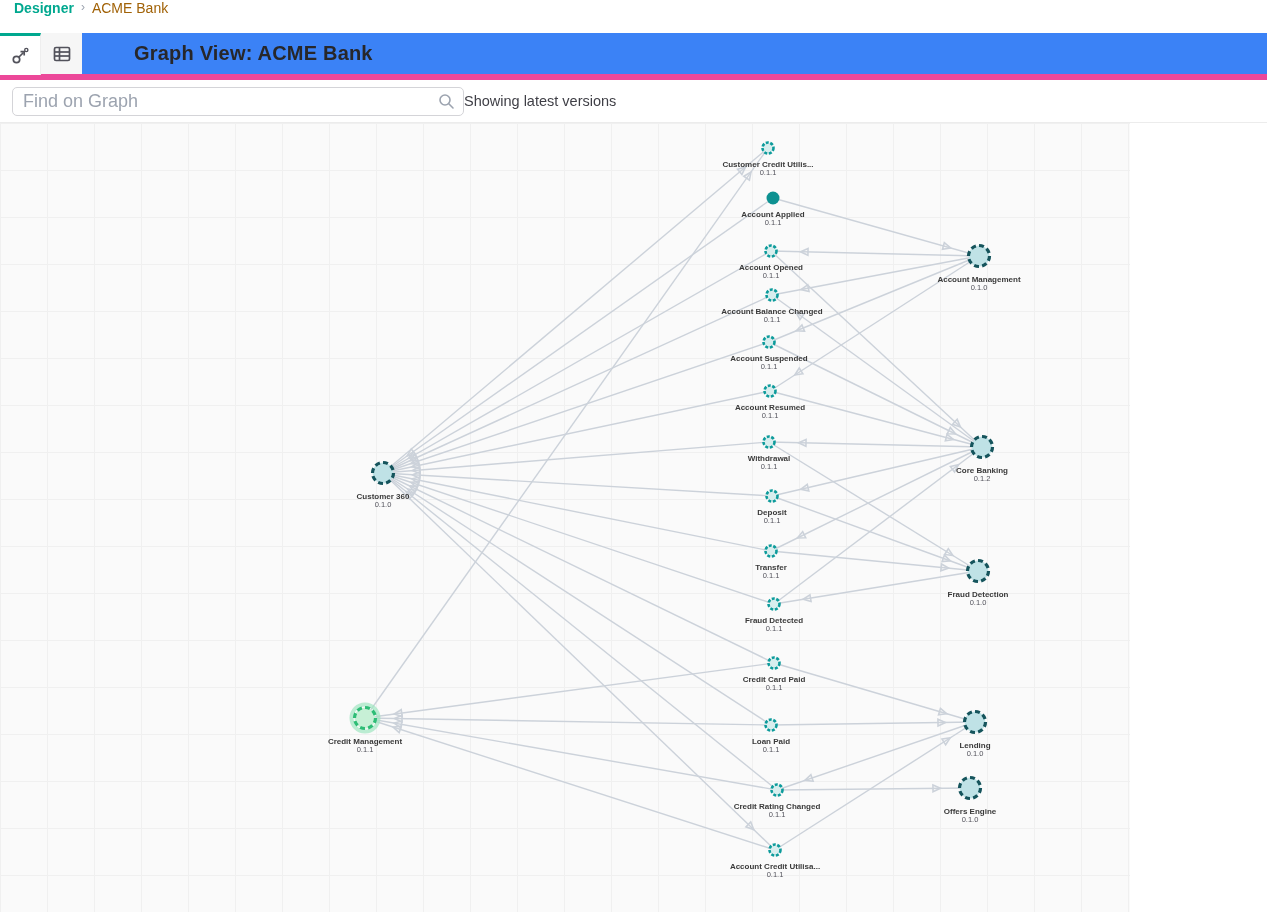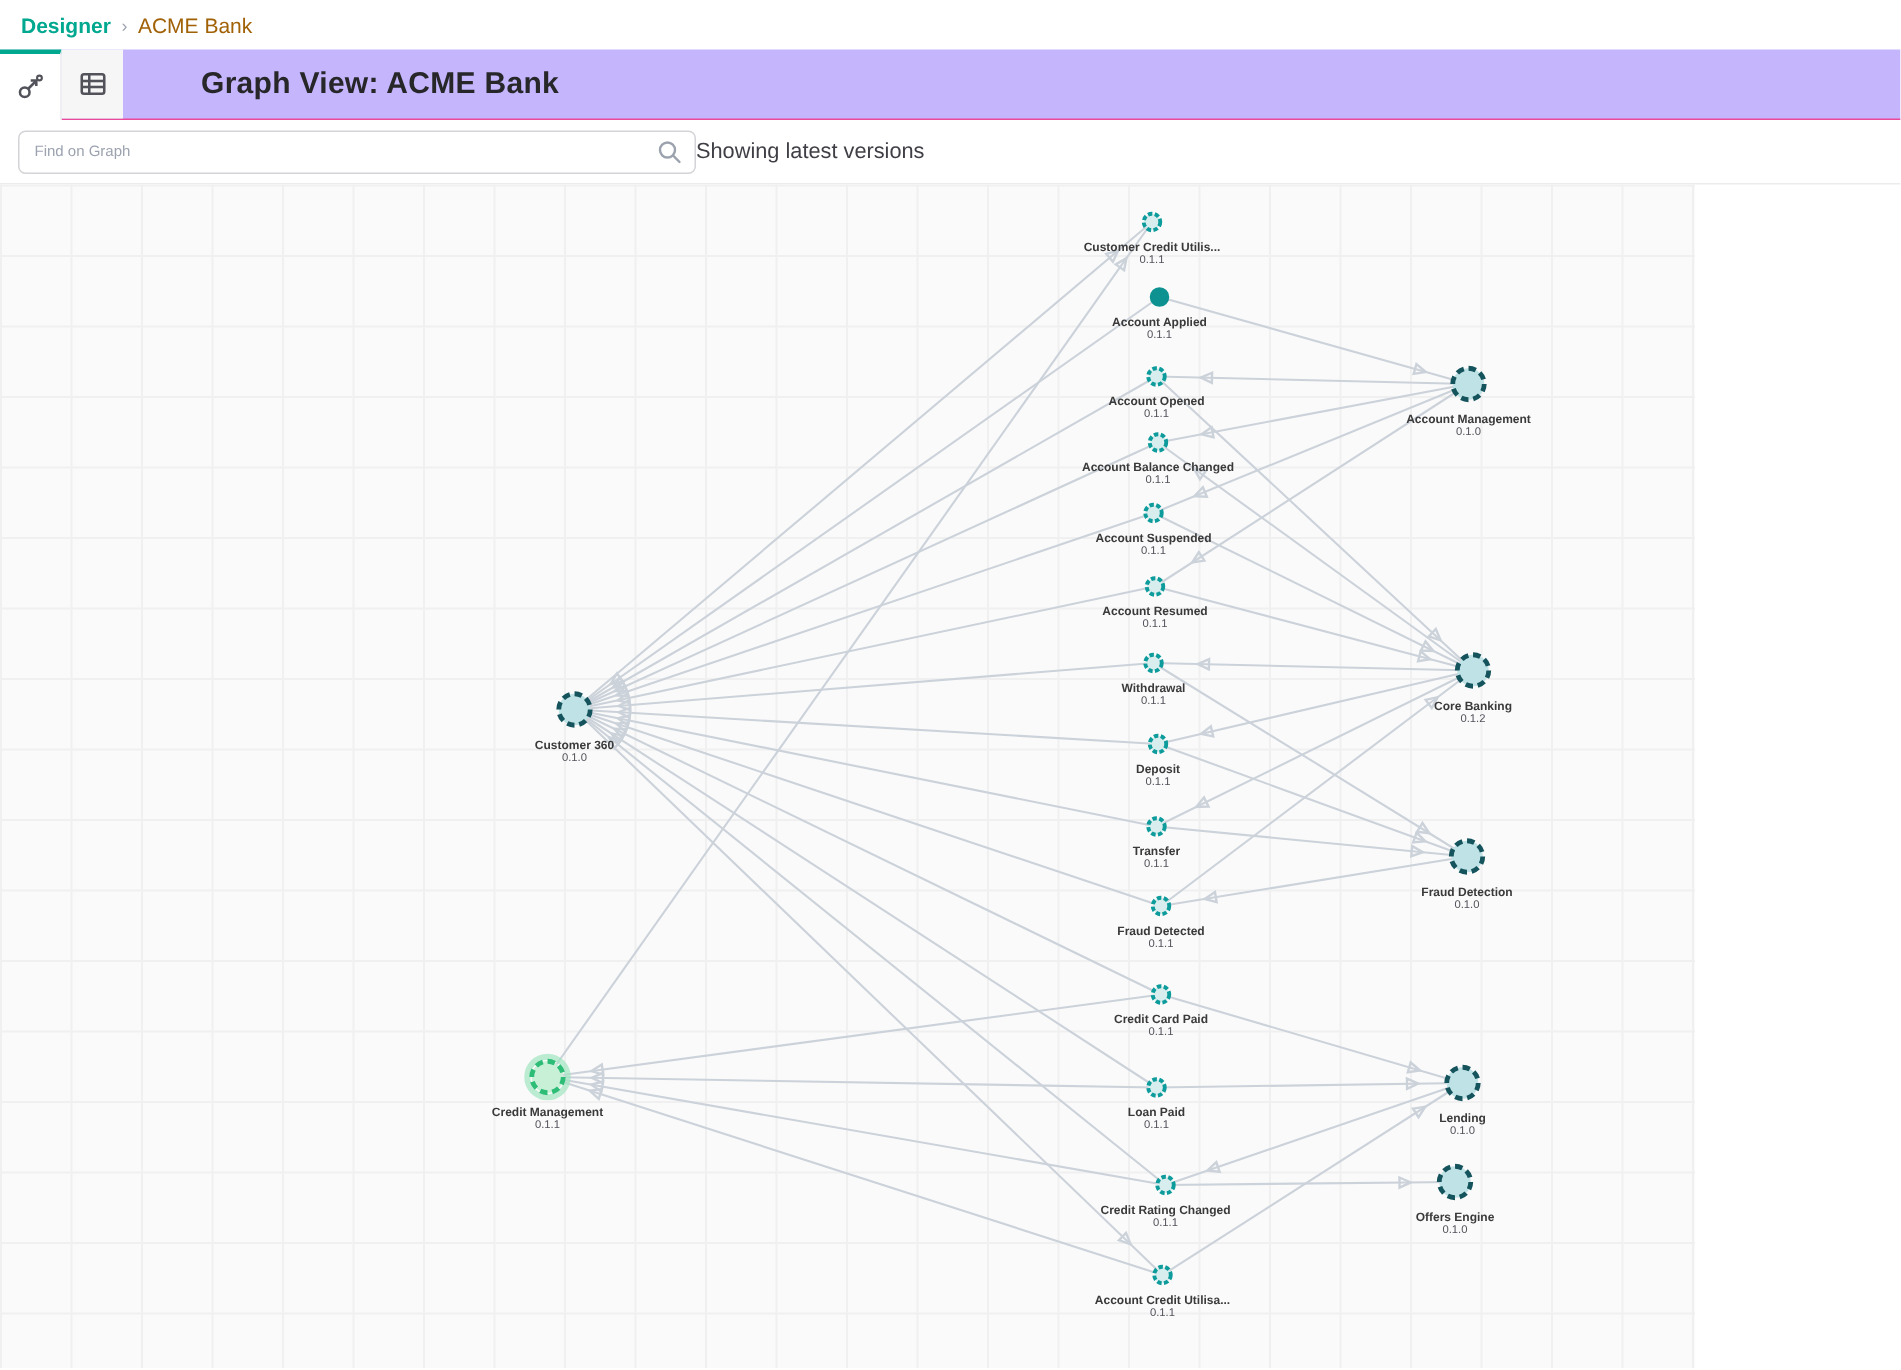--- a/index.html
+++ b/index.html
@@ -1,36 +1,36 @@
 <!DOCTYPE html>
 <html><head>
 <meta charset="utf-8">
 <style>
   * { margin:0; padding:0; box-sizing:border-box; }
   html,body { width:1267px; height:913px; overflow:hidden;
     font-family:"Liberation Sans", sans-serif; background:#fff; }
 
   
-  .breadcrumb-row { height:33px; display:flex; align-items:center; padding-left:14px; gap:7px; background:#fff; }
+  .breadcrumb-row { height:33px; display:flex; padding-left:14px; gap:7px; background:#fff; }
   .crumb-link { font-size:14px; font-weight:700; color:#00a88f; cursor:pointer; }
   .crumb-sep { color:#9ca3af; font-size:12px; }
   .crumb-current { font-size:14px; color:#a16207; }
 
   
-  .tab-row { height:47px; display:flex; align-items:stretch; border-bottom:1px solid #ec4899; background:#c4b5fd; }
+  .tab-row { height:47px; display:flex; align-items:stretch; border-bottom:6px solid #ec4899; background:#3b82f6; }
   .tab { width:41px; display:flex; align-items:center; justify-content:center; cursor:pointer; position:relative; background:#f6f6f6; }
   .tab.active { background:#fff; border-top:3px solid #00a88f; border-right:1px solid #eee; margin-bottom:-1px; }
   .tab svg { display:block; }
   .page-title { font-size:20px; font-weight:600; color:#27272a; display:flex; align-items:center; margin-left:52px; letter-spacing:.2px; }
 
   
   .toolbar-row { height:43px; display:flex; align-items:center; padding-left:12px; border-bottom:1px solid #ececec; background:#fff; }
   .search-wrap { position:relative; width:452px; }
   .search-input { width:100%; height:29px; border:1px solid #d4d4d8; border-radius:5px; padding:0 40px 0 10px;
-    font-size:10px; color:#000000; outline:none; font-family:"Liberation Sans", sans-serif; }
+    font-size:18px; color:#000000; outline:none; font-family:"Liberation Sans", sans-serif; }
   .search-input::placeholder { color:#9ca3af; }
   .search-icon { position:absolute; right:9px; top:6px; }
   .toolbar-status { font-size:14.5px; color:#3f3f46; }
 
   
   .canvas { position:relative; width:1130px; height:789px; background:#fafafa;
     background-image:
       linear-gradient(to right, #f0f0f0 1px, transparent 1px),
       linear-gradient(to bottom, #f0f0f0 1px, transparent 1px);
     background-size:47px 47px; }

